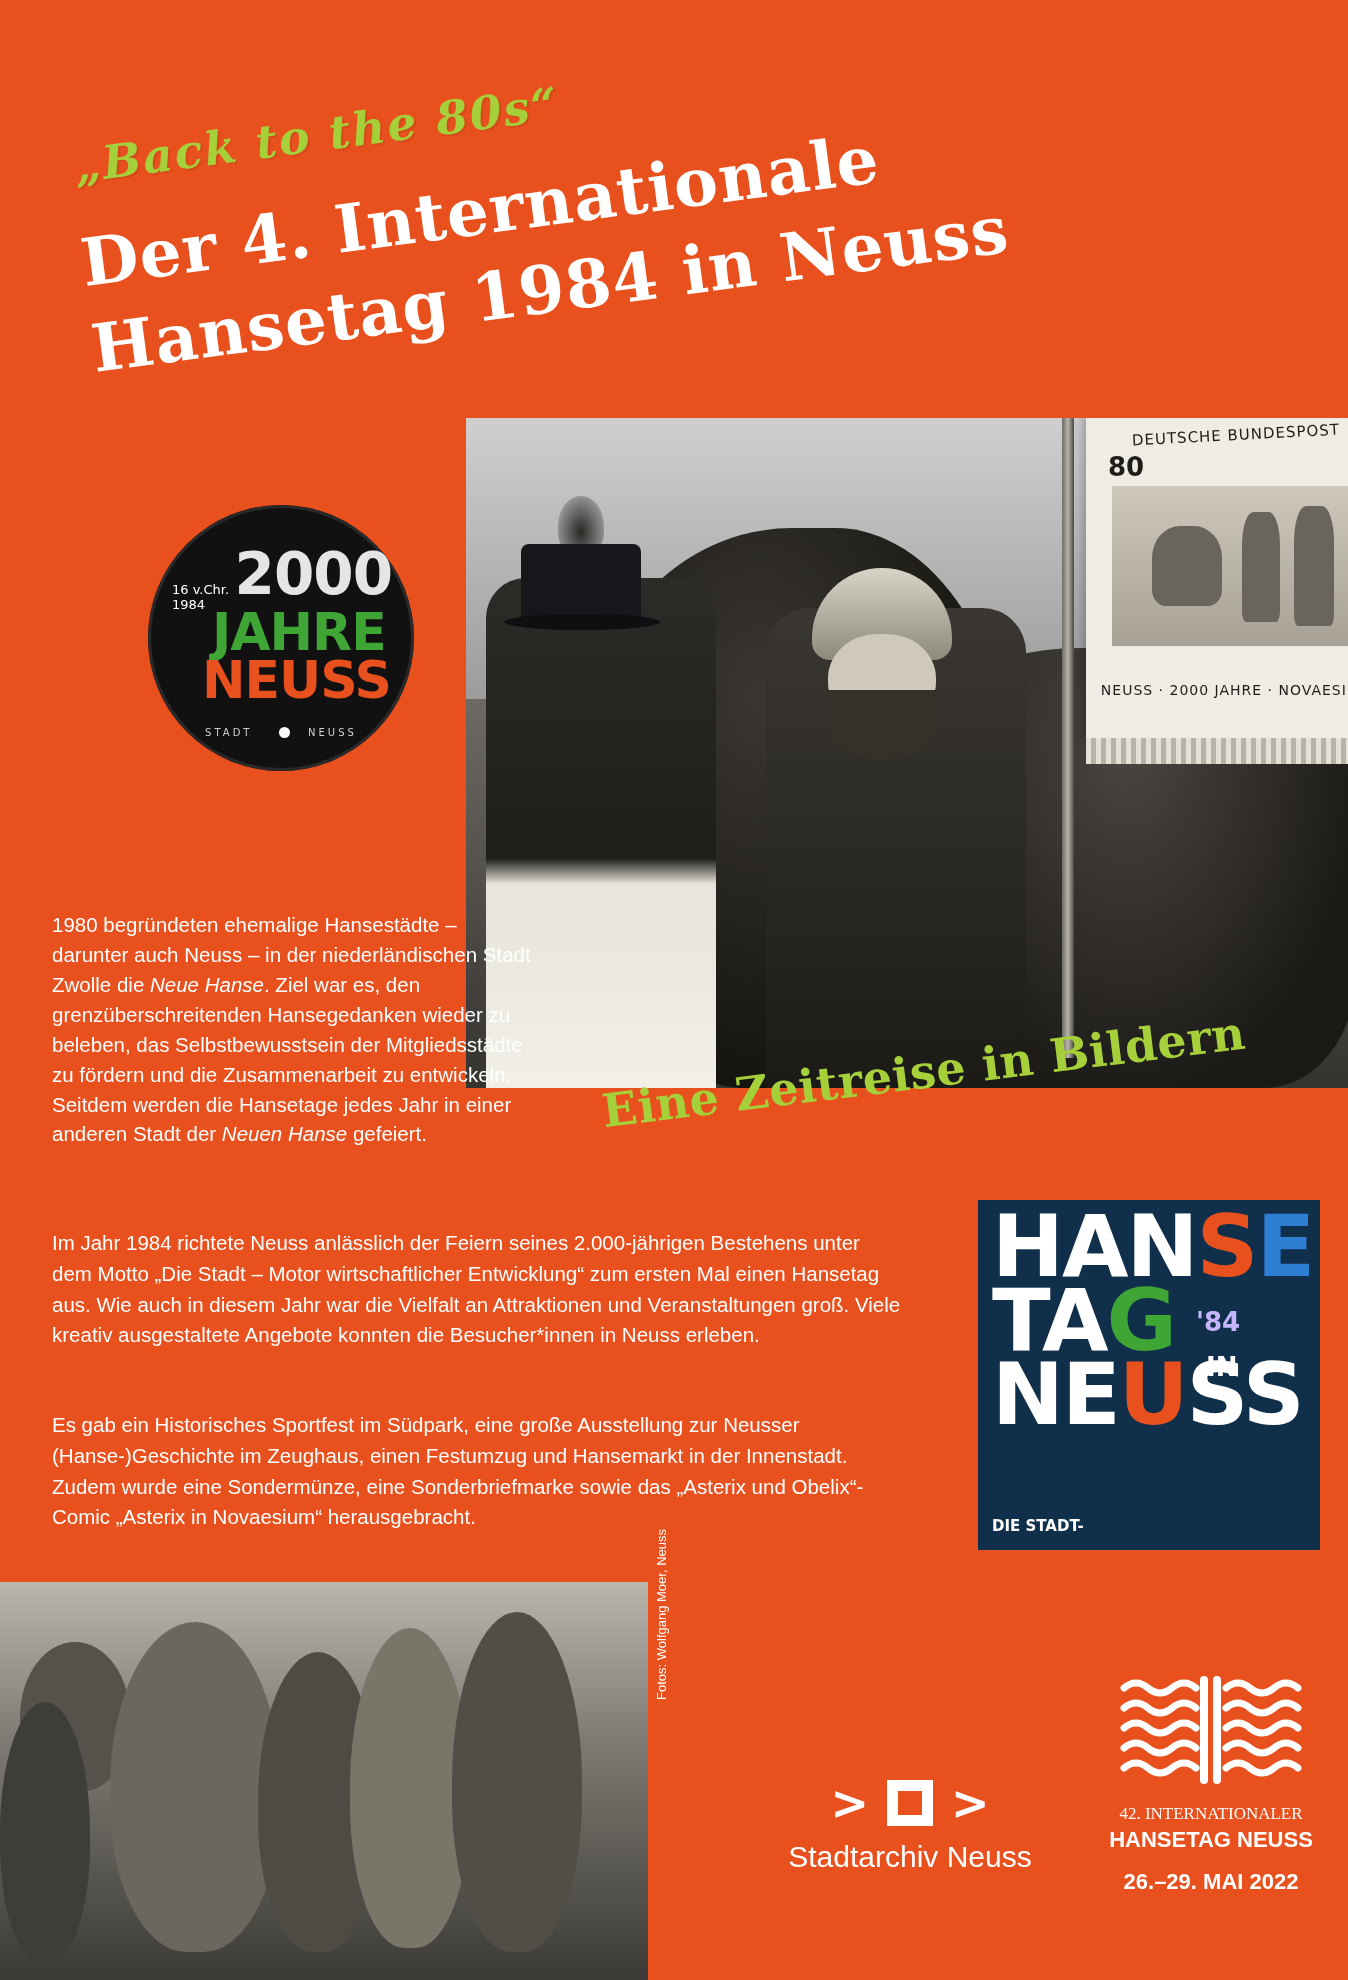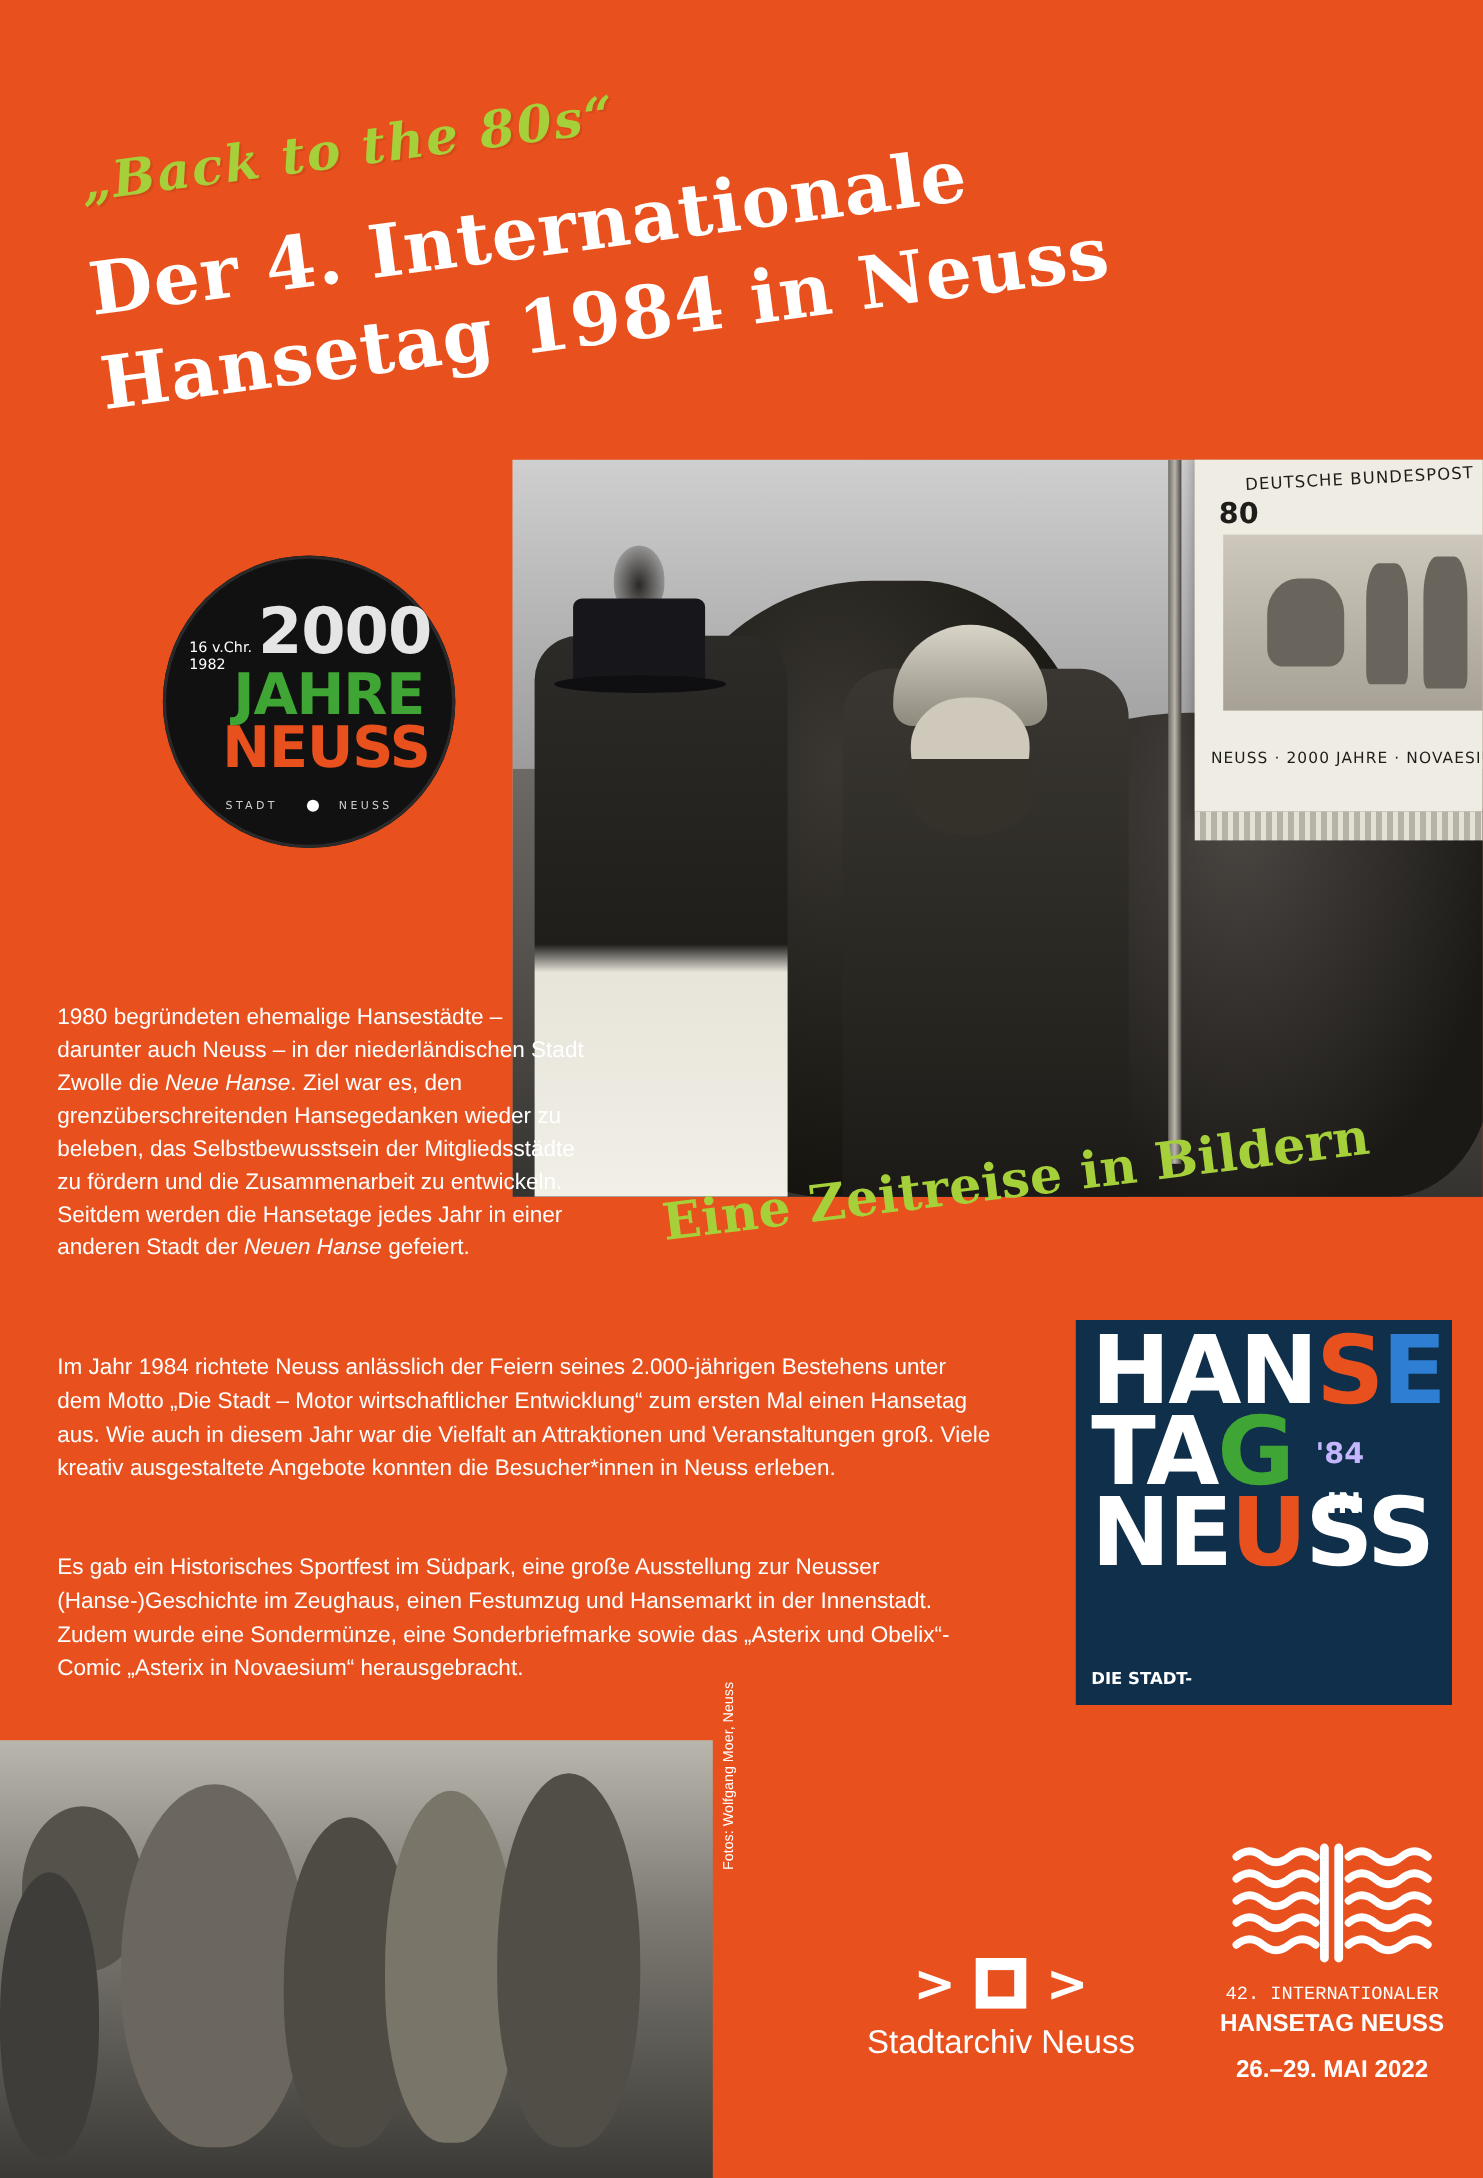--- a/index.html
+++ b/index.html
@@ -268,41 +268,41 @@
   .archiv-label {
     margin-top:14px; font-size:30px; font-family:"Liberation Sans", sans-serif;
   }
 
   
   .h2022 {
     position:absolute; left:1096px; top:1672px; width:230px; text-align:center;
     color:#ffffff;
   }
   .h2022 svg { display:block; margin:0 auto; }
-  .h2022-l1 { font-size:17px; margin-top:12px; font-family:Liberation Mono, monospace; }
+  .h2022-l1 { font-size:17px; margin-top:12px; font-family:Liberation Serif, serif; }
   .h2022-l2 { font-size:22px; font-weight:bold; margin-top:3px; font-family:"Liberation Sans", sans-serif; }
   .h2022-l3 { font-size:22px; font-weight:bold; margin-top:16px; font-family:"Liberation Sans", sans-serif; }
 </style>
 </head>
 <body>
 
 <div class="poster">
 
   <div class="headline-wrap">
     <div class="kicker">„Back to the 80s“</div>
     <div class="title1">Der 4. Internationale</div>
     <div class="title2">Hansetag 1984 in Neuss</div>
   </div>
 
   <div class="logo2000">
     <div class="ring"></div>
     <div class="l2000-top">2000</div>
     <div class="l2000-date">
       <div>16 v.Chr.</div>
-      <div>1982</div>
+      <div>1984</div>
     </div>
     <div class="l2000-jahre">JAHRE</div>
     <div class="l2000-neuss">NEUSS</div>
     <div class="l2000-dot"></div>
     <div class="l2000-foot">
       <span>STADT</span>
       &nbsp;&nbsp;&nbsp;&nbsp;&nbsp;&nbsp;&nbsp;
       <span>NEUSS</span>
     </div>
   </div>

